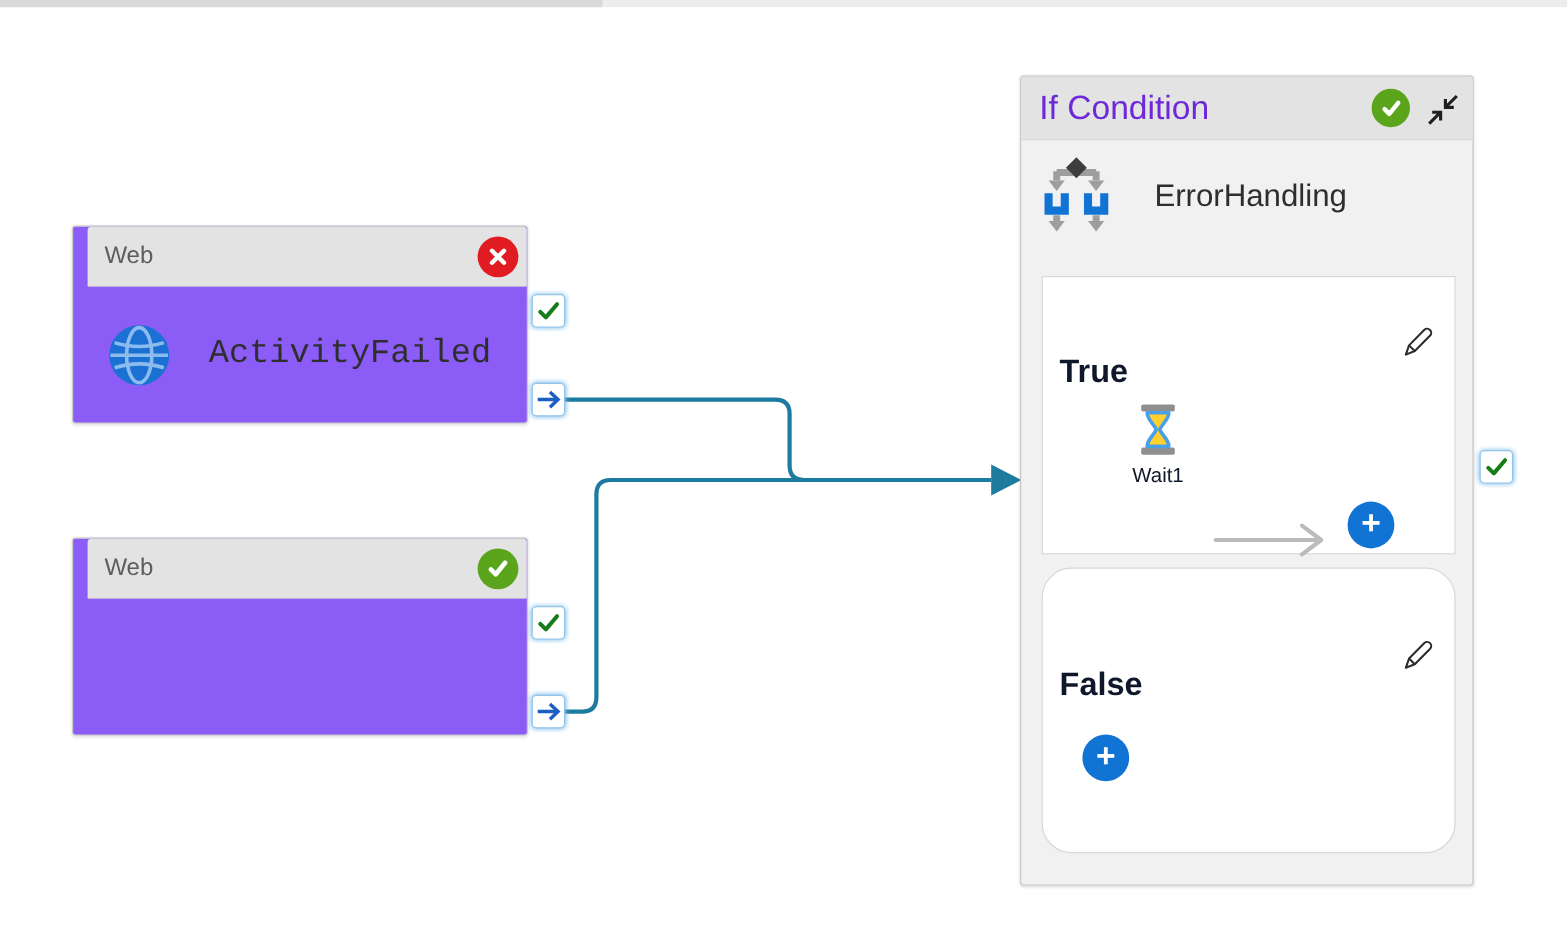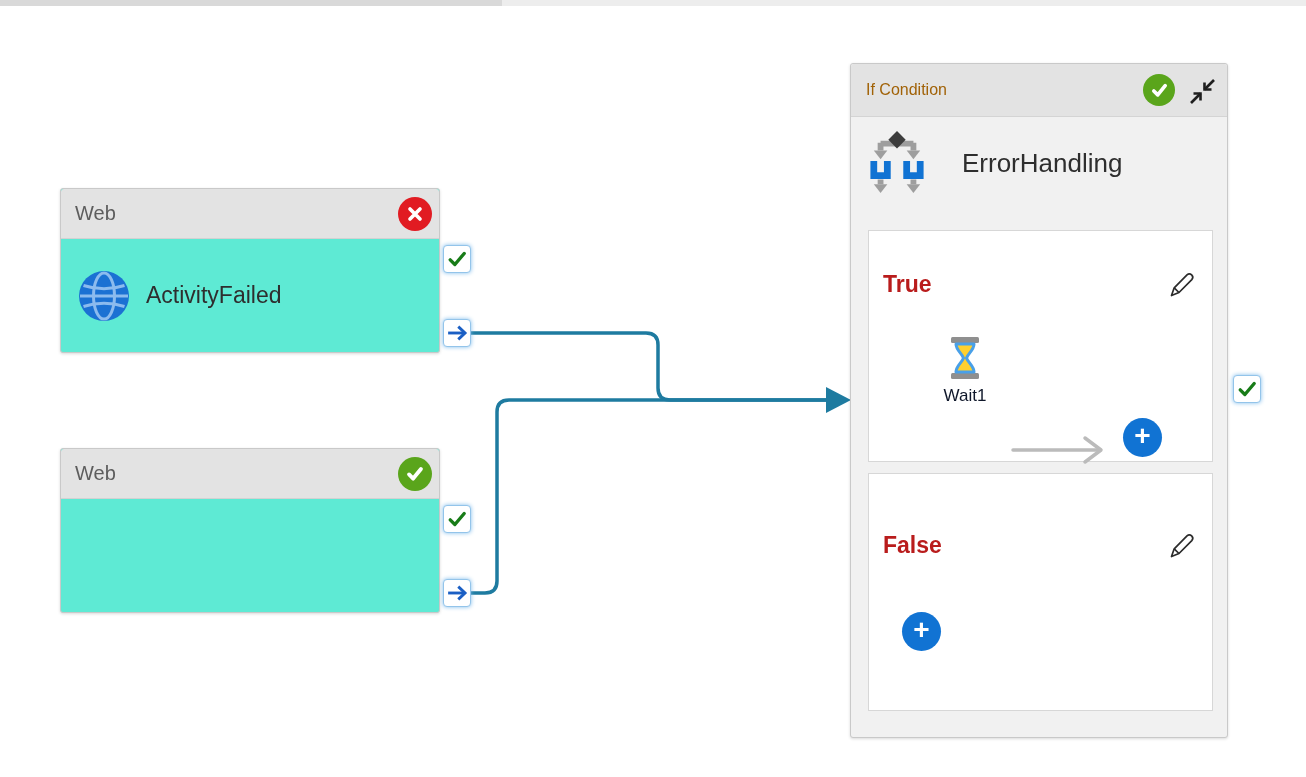--- a/index.html
+++ b/index.html
@@ -4,45 +4,45 @@
 <style>
   * { margin:0; padding:0; box-sizing:border-box; }
   html,body { width:1306px; height:777px; background:#fff; font-family:"Liberation Sans", sans-serif; overflow:hidden; }
   .canvas { position:absolute; left:0; top:0; width:1306px; height:777px; background:#ffffff; }
 
   
   .hscroll-track { position:absolute; left:0; top:0; width:1306px; height:6px; background:#ededed; }
   .hscroll-thumb { position:absolute; left:0; top:0; width:502px; height:6px; background:#d9d9d9; }
 
   
-  .node { position:absolute; border:1px solid #c9c9c9; border-radius:3px; background:#5eead4; box-shadow:0 1px 3px rgba(0,0,0,.15); }
+  .node { position:absolute; border:1px solid #c9c9c9; border-radius:3px; background:#8b5cf6; box-shadow:0 1px 3px rgba(0,0,0,.15);padding-left:12px; }
   .node-header { position:relative; height:50px; background:#e3e3e3; border-bottom:1px solid #d2d2d2; border-radius:3px 3px 0 0; display:flex; align-items:center; padding:0 10px 0 14px; }
   .node-type { font-size:20px; color:#5d5d5d; }
   .badge { position:absolute; right:7px; top:8px; width:34px; height:34px; border-radius:50%; display:flex; align-items:center; justify-content:center; }
   .badge.red { background:#e11b22; }
   .badge.green { background:#5aa51b; }
   .node-body { display:flex; align-items:center; height:113px; padding-left:17px; }
-  .node-name { font-size:23px; color:#2e2e2e; margin-left:16px; }
+  .node-name { font-size:28px; color:#2e2e2e; margin-left:32px;font-family:Liberation Mono, monospace; }
 
   
   .port { position:absolute; width:28px; height:28px; background:#fff; border:1px solid #93c4ea; border-radius:4px; box-shadow:0 0 4px rgba(120,185,235,.95); display:flex; align-items:center; justify-content:center; }
 
   
   .ifbox { position:absolute; left:850px; top:63px; width:378px; height:675px; background:#f1f1f1; border:1px solid #c9c9c9; border-radius:3px; box-shadow:0 1px 3px rgba(0,0,0,.15); }
   .ifbox-header { position:relative; height:53px; background:#e3e3e3; border-bottom:1px solid #d4d4d4; display:flex; align-items:center; padding-left:15px; border-radius:3px 3px 0 0; }
-  .ifbox-title { font-size:16px; color:#a16207; }
+  .ifbox-title { font-size:28px; color:#6d28d9; }
   .ifbox-badge { position:absolute; right:52px; top:10px; width:32px; height:32px; border-radius:50%; background:#5aa51b; display:flex; align-items:center; justify-content:center; }
   .collapse-btn { position:absolute; right:10px; top:12px; width:30px; height:30px; cursor:pointer; }
   .if-title-row { position:absolute; left:17px; top:66px; display:flex; align-items:center; }
   .if-name { font-size:26px; color:#2e2e2e; margin-left:36px;text-align:right; }
 
   .branch-card { position:absolute; left:17px; width:345px; background:#ffffff; border:1px solid #d7d7d7; }
   .branch-card.true  { top:166px; height:232px; }
-  .branch-card.false { top:409px; height:238px; }
-  .branch-label { position:absolute; left:14px; font-size:23px; font-weight:bold; color:#b91c1c; }
+  .branch-card.false { top:409px; height:238px;border-radius:25px; }
+  .branch-label { position:absolute; left:14px; font-size:27px; font-weight:bold; color:#0f172a;margin-top:23px; }
   .branch-card.true  .branch-label { top:40px; }
   .branch-card.false .branch-label { top:58px; }
   .pencil-btn { position:absolute; right:16px; width:30px; height:32px; cursor:pointer; }
   .branch-card.true  .pencil-btn { top:38px; }
   .branch-card.false .pencil-btn { top:56px; }
 
   .wait-activity { position:absolute; left:56px; top:105px; width:80px; text-align:center; }
   .wait-label { font-size:17px; color:#0f172a; margin-top:2px; }
 
   .plus-btn { position:absolute; width:39px; height:39px; border-radius:50%; background:#1173d3; color:#fff; display:flex; align-items:center; justify-content:center; font-size:28px; font-weight:bold; line-height:1; cursor:pointer; padding-bottom:3px; }

